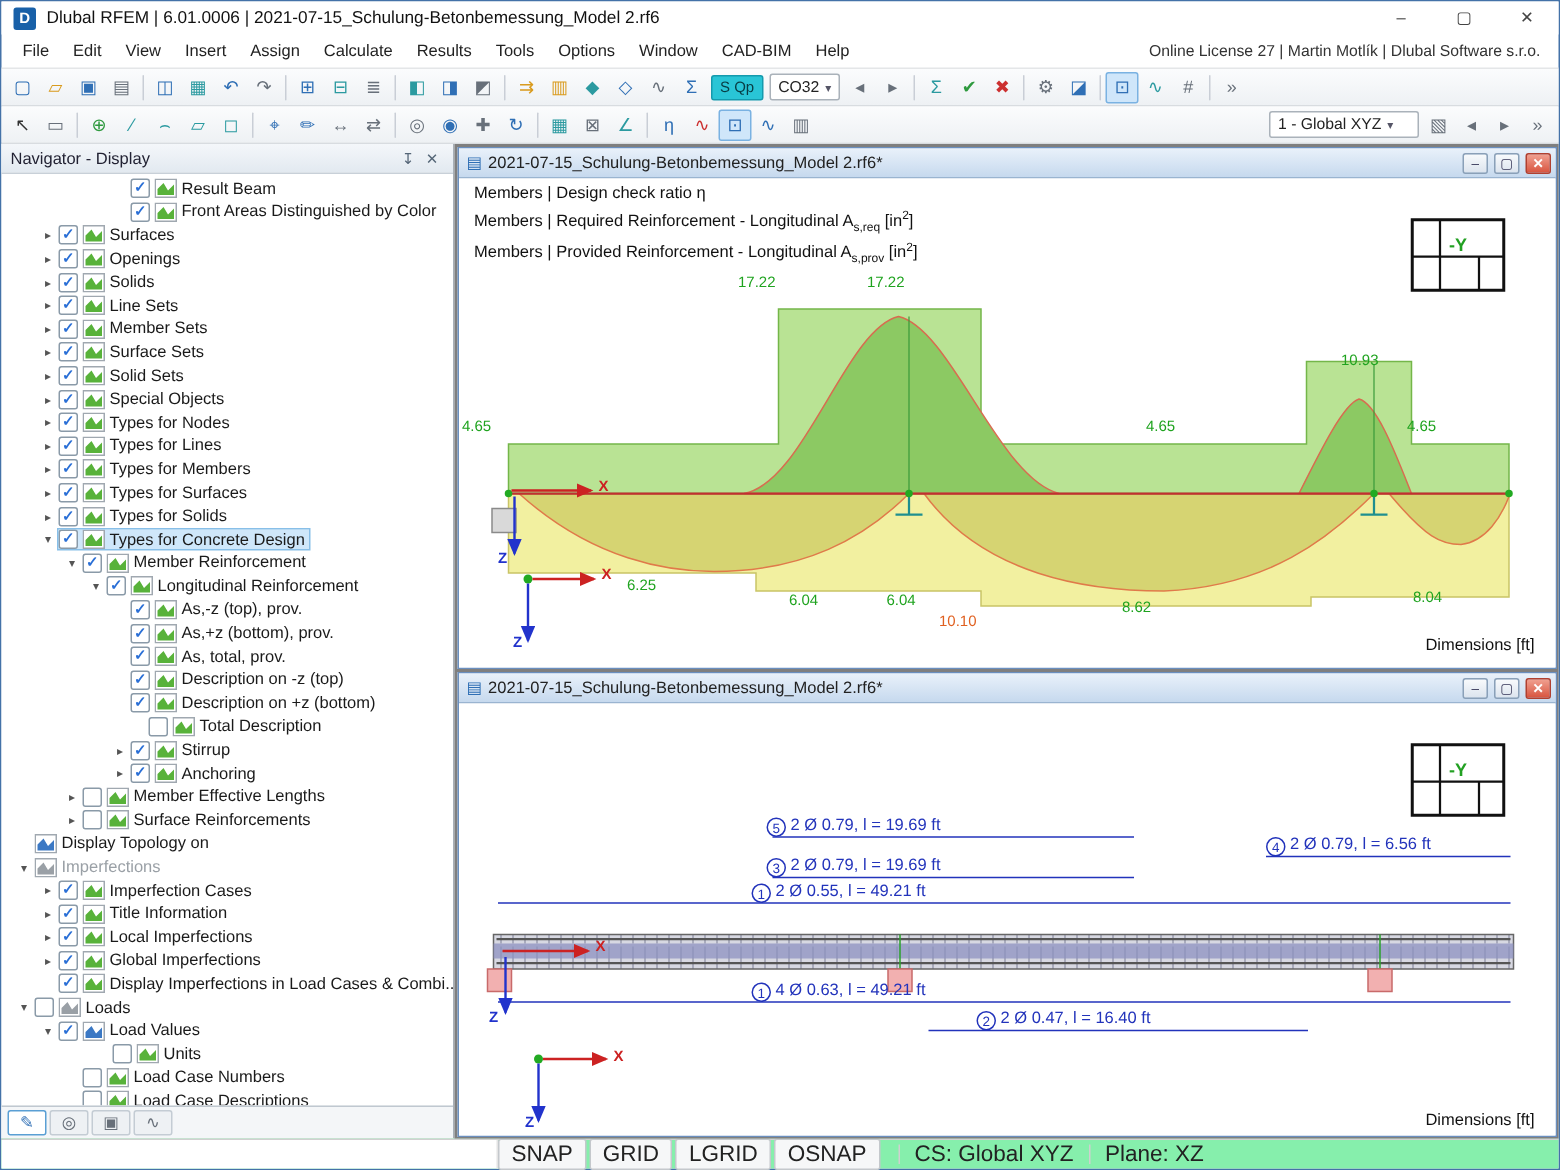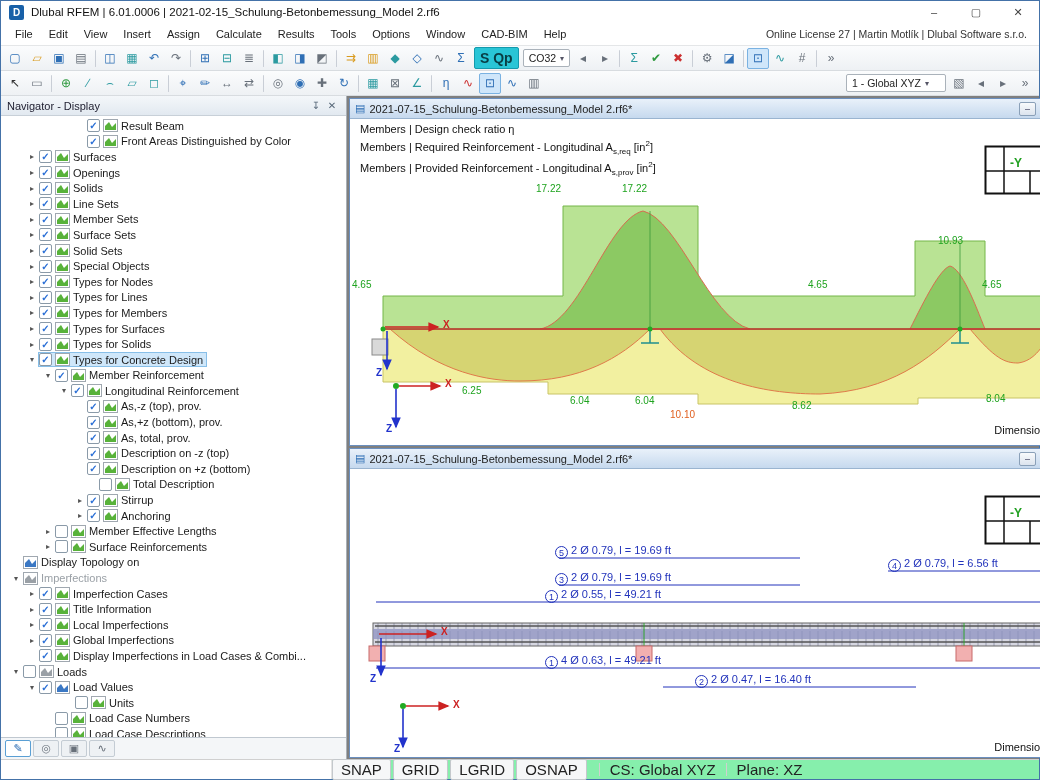--- a/index.html
+++ b/index.html
@@ -17,28 +17,28 @@
   .menubar{height:23px;display:flex;align-items:center;padding:0 6px;font-size:11px;color:#222;border-bottom:1px solid #e4e6e8;flex:0 0 auto}
   .menuitem{padding:3px 8px;white-space:nowrap}
   .license{margin-left:auto;font-size:10.5px;color:#333;padding-right:6px;white-space:nowrap}
   
   .toolbar{height:25px;display:flex;align-items:center;background:linear-gradient(#fbfcfd,#eef1f4);border-bottom:1px solid #d8dce0;padding:0 3px;flex:0 0 auto}
   .tbtn{min-width:22px;height:21px;display:flex;align-items:center;justify-content:center;font-size:12px;border-radius:2px;border:1px solid transparent;flex:0 0 auto}
   .tbtn.pressed{background:#cfe6fa;border-color:#7ab2e2}
   .sepi{min-width:1px;width:1px;height:17px;background:#c9ced6;margin:0 3px;border:none;flex:0 0 auto}
   .c-blue{color:#2f6fb5}.c-teal{color:#2b9aa0}.c-yellow{color:#d99b1e}.c-gray{color:#68707a}
   .c-red{color:#cc3030}.c-green{color:#2f9a3f}.c-dark{color:#333}
-  .lcbadge{background:#29c5d6;border:1px solid #149aad;color:#083d44;font-size:14px;font-weight:bold;padding:2px 5px;border-radius:2px;margin:0 2px;white-space:nowrap}
+  .lcbadge{background:#29c5d6;border:1px solid #149aad;color:#083d44;font-size:10px;font-weight:normal;padding:2px 5px;border-radius:2px;margin:0 2px;white-space:nowrap}
   .combo{display:inline-flex;align-items:center;gap:4px;background:#fff;border:1px solid #aab2ba;font-size:10.5px;height:18px;padding:0 5px;border-radius:2px;margin:0 2px;color:#222;white-space:nowrap}
   .caret{font-size:8px;color:#556}
   .tb-spacer{flex:1}
   
   .main{flex:1;display:flex;min-height:0}
   
-  .navigator{width:346px;border-right:1px solid #a8b0b8;display:flex;flex-direction:column;background:#fff;flex:0 0 auto}
+  .navigator{width:302px;border-right:1px solid #a8b0b8;display:flex;flex-direction:column;background:#fff;flex:0 0 auto}
   .nav-header{height:20px;background:linear-gradient(#f4f7fa,#e2e9f0);display:flex;align-items:center;padding:0 6px;font-size:11px;color:#223;border-bottom:1px solid #c8d0d8;flex:0 0 auto}
   .nav-header .nh-spacer{flex:1}
   .nh-btn{width:16px;text-align:center;color:#567;font-size:10px}
   .tree{flex:1;overflow:hidden;font-size:11px;padding-top:2px}
   .tree[data-repeat]{display:block}
   .trow{height:15.6px;display:flex;align-items:center;white-space:nowrap}
   .exp{width:14px;flex:0 0 14px;text-align:center;font-size:8px;color:#555}
   .rowin{display:inline-flex;align-items:center;padding:0 3px 0 0}
   .rowin.sel{background:#cfe7fa;outline:1px solid #88bfe8}
   .cb{width:13px;height:13px;flex:0 0 13px;border:1px solid #8a9aa8;background:#fff;font-size:10px;font-weight:bold;line-height:11px;text-align:center;color:#2a6fd6;margin-right:3px;border-radius:2px}
@@ -82,21 +82,21 @@
   .ssep{width:1px;height:13px;background:#d0d0d0;margin:0 10px}
   .sbtext{white-space:nowrap}
 </style>
 </head>
 <body>
 
 <div class="app">
 
   <div class="titlebar">
     <span class="logo">D</span>
-    <span class="apptitle">Dlubal RFEM | 6.01.0006 | 2021-02-15_Schulung-Betonbemessung_Model 2.rf6</span>
+    <span class="apptitle">Dlubal RFEM | 6.01.0006 | 2021-07-15_Schulung-Betonbemessung_Model 2.rf6</span>
     <span class="tspacer"></span>
     <span class="mwbtn">–</span>
     <span class="mwbtn">▢</span>
     <span class="mwbtn">✕</span>
   </div>
 
   <div class="menubar">
     <span data-repeat="menu.items"><span class="menuitem">File</span><span class="menuitem">Edit</span><span class="menuitem">View</span><span class="menuitem">Insert</span><span class="menuitem">Assign</span><span class="menuitem">Calculate</span><span class="menuitem">Results</span><span class="menuitem">Tools</span><span class="menuitem">Options</span><span class="menuitem">Window</span><span class="menuitem">CAD-BIM</span><span class="menuitem">Help</span></span>
     <span class="license">Online License 27 | Martin Motlík | Dlubal Software s.r.o.</span>
   </div>

